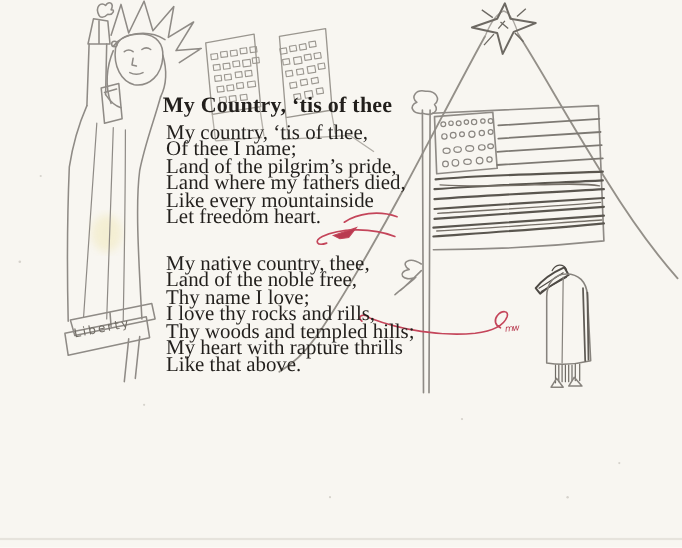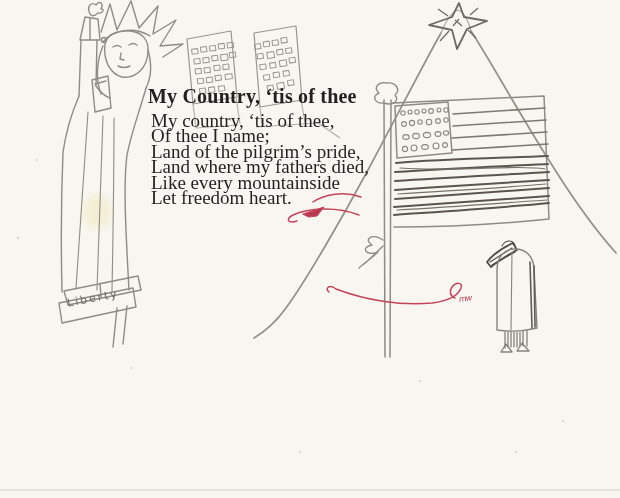--- a/index.html
+++ b/index.html
@@ -230,18 +230,27 @@
 
   <div class="stanza stanza-1">
     <div>My country, ‘tis of thee,</div>
     <div>Of thee I name;</div>
     <div>Land of the pilgrim’s pride,</div>
     <div>Land where my fathers died,</div>
     <div>Like every mountainside</div>
     <div>Let freedom heart.</div>
   </div>
 
+  <div class="stanza stanza-2">
+    <div>My native country, thee,</div>
+    <div>Land of the noble free,</div>
+    <div>Thy name I love;</div>
+    <div>I love thy rocks and rills,</div>
+    <div>Thy woods and templed hills;</div>
+    <div>My heart with rapture thrills</div>
+    <div>Like that above.</div>
+  </div>
 
   <div class="liberty-label">Liberty</div>
   <div class="red-scribble">mw</div>
 
   <div class="scan-edge"></div>
 </div>
 
 </body></html>

